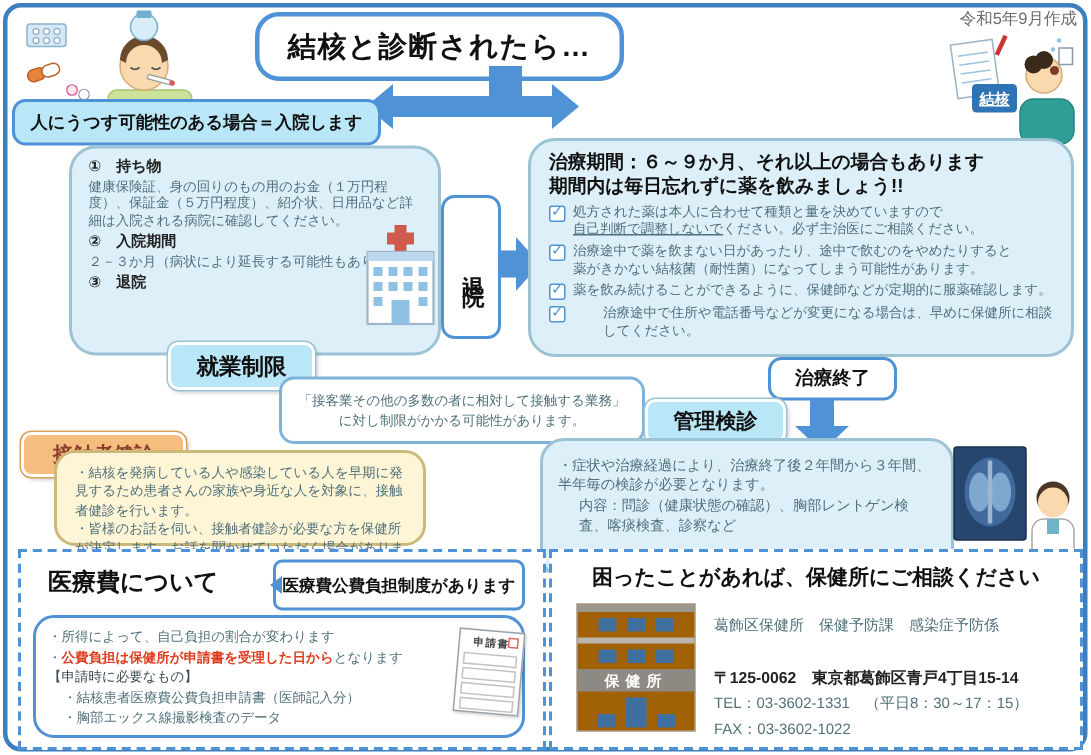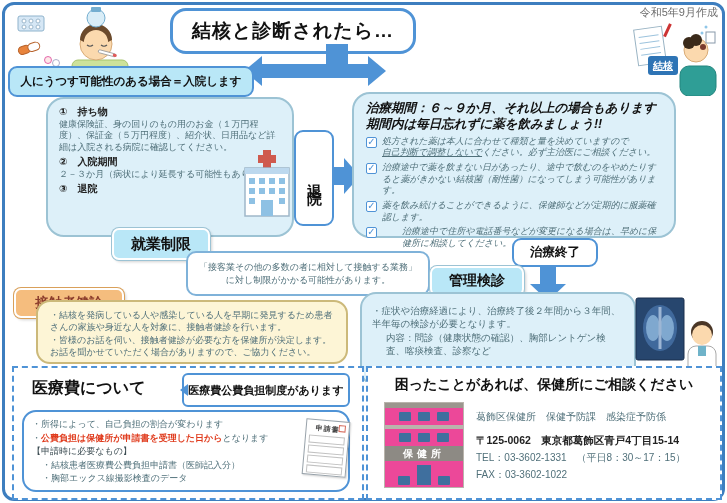--- a/index.html
+++ b/index.html
@@ -14,21 +14,21 @@
              border:3px solid #4f93d6;border-radius:16px;display:flex;align-items:center;justify-content:center;
              font-size:19px;font-weight:bold;color:#111;letter-spacing:1px;}
 
   .hdr{position:absolute;background:#b9e7f7;border:2px solid #4f93d6;border-radius:9px;
        display:flex;align-items:center;justify-content:center;font-weight:bold;color:#111;}
   #left-header{left:8px;top:66px;width:242px;height:27px;font-size:11.5px;}
   #right-header{left:386px;top:63px;width:184px;height:26px;font-size:12px;}
 
   .panel{position:absolute;background:#ddf0f9;border:2px solid #9cc3d4;border-radius:18px;}
   #left-box{left:28px;top:97px;width:248px;height:140px;padding:6px 9px 4px 11px;box-sizing:border-box;margin-left:18px;}
-  #right-box{left:352px;top:92px;width:324px;height:146px;padding:6px 10px 4px 12px;box-sizing:border-box;font-style:italic;}
+  #right-box{left:352px;top:92px;width:364px;height:146px;padding:6px 10px 4px 12px;box-sizing:border-box;}
   #mg-box{left:360px;top:292px;width:276px;height:94px;padding:10px 10px;box-sizing:border-box;border-radius:16px;}
 
   .item-heading{font-size:10px;font-weight:bold;color:#222;line-height:1.35;}
   .item-body{font-size:9px;color:#50707a;line-height:1.32;margin-bottom:1px;}
 
   .rb-head{font-size:12.5px;font-weight:bold;color:#111;line-height:1.3;}
   .bullet{display:flex;gap:5px;margin-top:3px;font-size:9px;color:#50707a;line-height:1.3;}
   .chk{flex:none;width:9px;height:9px;margin-top:1px;border:1.5px solid #4f93d6;border-radius:2px;
        color:#4f93d6;font-size:10px;line-height:8px;font-weight:bold;text-align:center;background:#fff;}
   .u{text-decoration:underline;}
@@ -46,21 +46,21 @@
   #mg-label{left:430px;top:266px;width:90px;height:26px;font-size:14px;}
   .orange-tag{position:absolute;background:#f5bd7e;border:2px solid #ffffff;border-radius:7px;
             box-shadow:0 0 0 1px #d9a05a,2px 2px 3px rgba(0,0,0,.18);
             display:flex;align-items:center;justify-content:center;font-weight:bold;color:#8a3b2b;}
   #cc-label{left:14px;top:288px;width:106px;height:26px;font-size:13.5px;}
 
   #emp-box{position:absolute;left:186px;top:251px;width:244px;height:45px;background:#fff;border:2px solid #7fb2d9;
            border-radius:10px;display:flex;align-items:center;justify-content:center;text-align:center;
            font-size:9px;color:#50707a;line-height:1.4;padding:4px 8px;box-sizing:border-box;}
 
-  #cc-box{position:absolute;left:36px;top:300px;width:312px;height:64px;background:#fdf5d6;border:2px solid #ccb97a;
+  #cc-box{position:absolute;left:36px;top:300px;width:248px;height:64px;background:#fdf5d6;border:2px solid #ccb97a;
           border-radius:14px;padding:7px 8px 5px 12px;box-sizing:border-box;font-size:9px;color:#50707a;line-height:1.38;}
 
   .mg-line{font-size:9.5px;color:#50707a;line-height:1.42;}
   .mg-detail{font-size:9.5px;color:#50707a;line-height:1.42;padding-left:14px;}
 
   .dash-box{position:absolute;border:2px dashed #4f93d6;background:#fff;}
   #mc-dash{left:12px;top:366px;width:348px;height:130px;}
   #cs-dash{left:366px;top:366px;width:352px;height:130px;}
 
   #mc-title{position:absolute;left:18px;top:10px;font-size:16px;font-weight:bold;color:#111;}
@@ -73,25 +73,25 @@
   .mc-indent{padding-left:10px;}
 
   .form{position:absolute;right:14px;top:52px;width:44px;height:56px;background:#fff;border:1px solid #98a2aa;
         transform:rotate(5deg);padding:3px 3px;box-sizing:border-box;box-shadow:1px 1px 2px rgba(0,0,0,.18);}
   .form-title{font-size:7px;font-weight:bold;color:#444;text-align:center;letter-spacing:1px;}
   .form-stamp{position:absolute;top:3px;right:3px;width:5px;height:5px;border:1px solid #d66c5c;}
   .form-row{height:6px;border:1px solid #c2c2c2;margin-top:2px;}
 
   #cs-title{position:absolute;left:0;right:0;top:8px;text-align:center;font-size:14px;font-weight:bold;color:#111;}
   #cs-contact{position:absolute;left:108px;top:42px;width:238px;}
-  .cs-org{font-size:10px;color:#50707a;margin-bottom:10px;}
+  .cs-org{font-size:10px;color:#50707a;margin-bottom:21px;}
   .cs-addr{font-size:10.5px;font-weight:bold;color:#222;margin-bottom:3px;}
   .cs-line{font-size:10px;color:#50707a;margin-bottom:3px;}
 
-  .bld{position:absolute;left:16px;top:34px;width:80px;height:86px;background:#ec4899;border:1px solid #b9b4ac;box-sizing:border-box;}
+  .bld{position:absolute;left:16px;top:34px;width:80px;height:86px;background:#a16207;border:1px solid #b9b4ac;box-sizing:border-box;}
   .bld-roof{height:5px;background:#9b968e;}
   .bld-row{display:flex;gap:7px;justify-content:center;margin-top:4px;}
   .bld-win{width:12px;height:9px;background:#3f6f9e;border-radius:1px;}
   .bld-band{height:4px;background:#b9b4ac;margin-top:4px;}
   .bld-sign{height:15px;background:#8d8a84;color:#fff;font-size:10px;font-weight:bold;letter-spacing:4px;
             display:flex;align-items:center;justify-content:center;margin-top:4px;}
   .bld-bottom{display:flex;gap:7px;justify-content:center;align-items:flex-end;margin-top:4px;height:20px;}
   .bld-door{width:14px;height:20px;background:#3f6f9e;}
 
   .tb-badge{position:absolute;left:648px;top:56px;width:30px;height:19px;background:#2e74b5;color:#fff;

